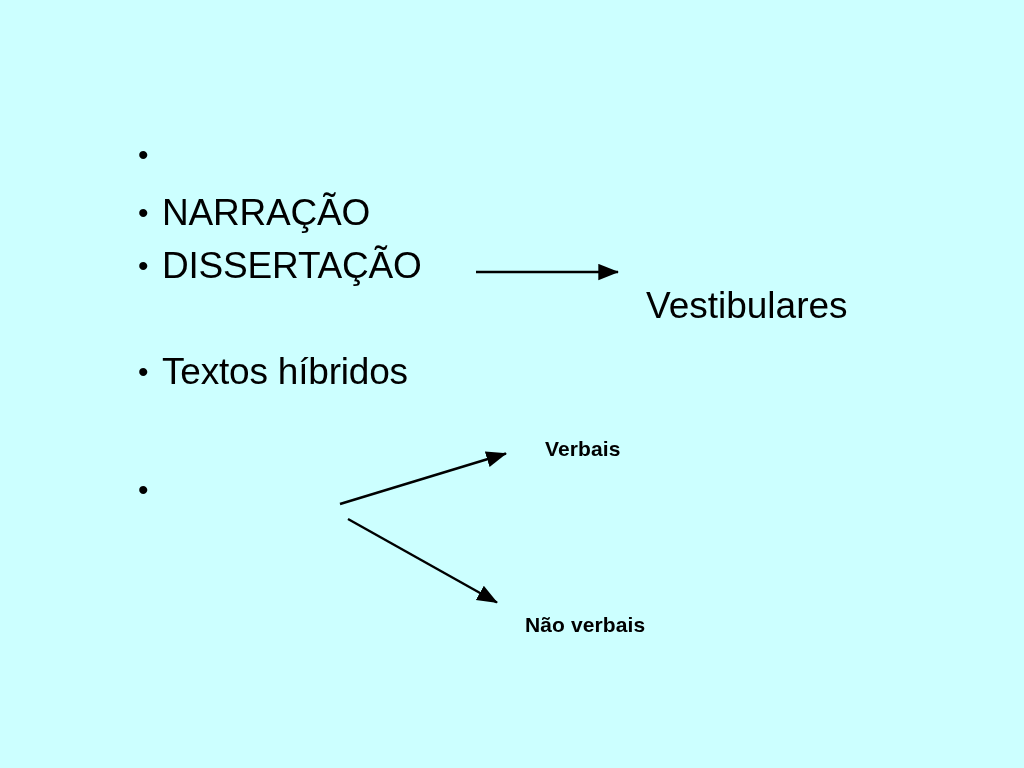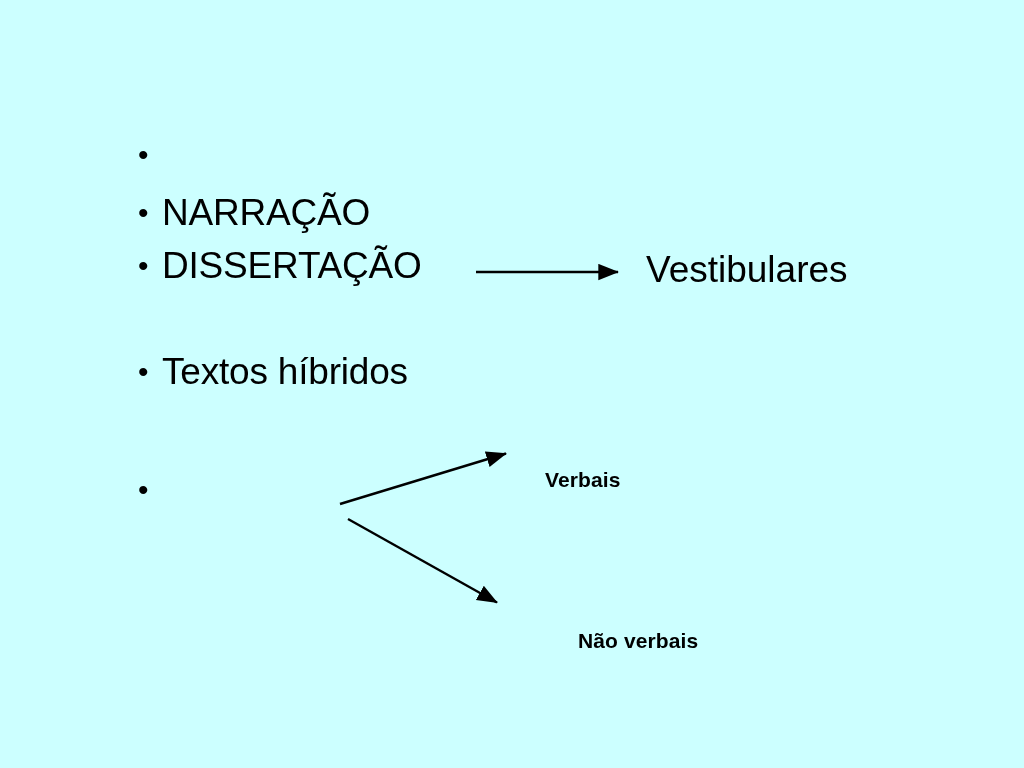--- a/index.html
+++ b/index.html
@@ -46,33 +46,34 @@
   #row-dissertacao { left: 138px; top: 247px; }
   #row-hibridos    { left: 138px; top: 353px; }
   #row-textos      { left: 138px; top: 477px; }
 
   
   .target-label {
     position: absolute;
     font-size: 37px;
     line-height: 1;
     white-space: nowrap;
+    margin-top: 36px;
   }
   #label-vestibulares { left: 646px; top: 251px; }
 
   .branch-label {
     position: absolute;
     font-size: 21px;
     font-weight: bold;
     line-height: 1;
     white-space: nowrap;
     letter-spacing: 0.1px;
   }
-  #label-verbais     { left: 545px; top: 438px; margin-top: 31px; }
-  #label-nao-verbais { left: 578px; top: 614px; margin-top: 16px; }
+  #label-verbais     { left: 545px; top: 438px; }
+  #label-nao-verbais { left: 525px; top: 614px; }
 
   
   #arrows {
     position: absolute;
     left: 0;
     top: 0;
     width: 1024px;
     height: 768px;
     pointer-events: none;
   }

